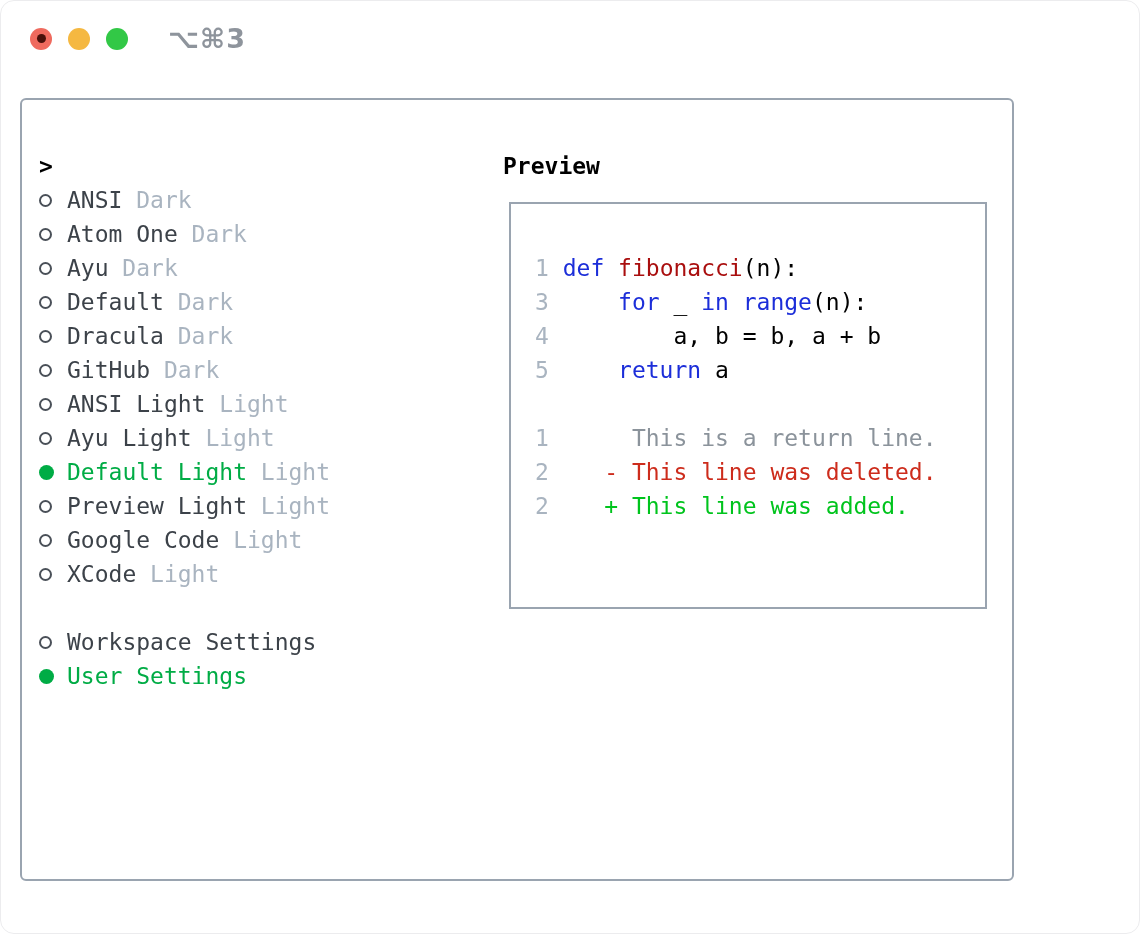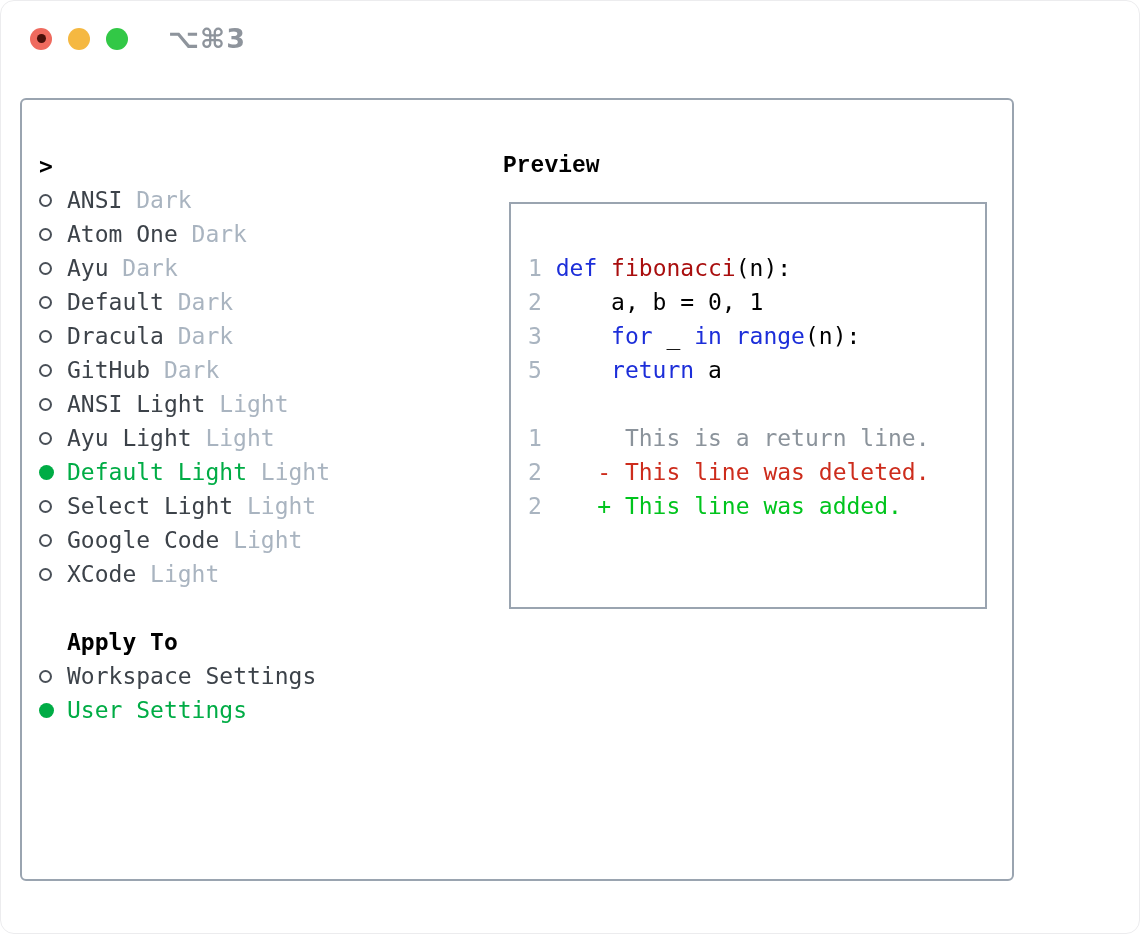--- a/index.html
+++ b/index.html
@@ -60,27 +60,27 @@
   .radio.sel{width:15px;height:15px;border:none;background:var(--ui-green);}
   .t-name{color:var(--item-name);white-space:pre;}
   .row.selected .t-name{color:var(--ui-green);}
   .t-tag{color:var(--tag-gray);margin-left:0.6em;white-space:pre;}
   .spacer-row{height:34px;}
   .help-line{height:34px;display:flex;align-items:center;font-size:23px;
     color:var(--help-gray);white-space:pre;}
   
   .preview-header{
     position:absolute;left:481px;top:49px;height:34px;display:flex;align-items:center;
-    font-size:23px;font-weight:bold;color:#000;font-family:Liberation Mono, monospace;
+    font-size:23px;font-weight:bold;color:#000;
   }
   .preview-box{
     position:absolute;left:487px;top:102px;width:478px;height:407px;
     border:2px solid var(--border-gray);background:#fff;
   }
-  .preview-code{padding:47px 0 0 17px;}
+  .preview-code{padding:47px 0 0 24px;}
   .pline{height:34px;font-size:23px;line-height:34px;white-space:pre;}
   .lineno{display:inline-block;width:2ch;color:var(--lineno);}
   .seg-plain{color:#000;}
   .seg-kw{color:var(--kw);}
   .seg-fn{color:var(--fn);}
   .seg-ctx{color:var(--ctx);}
   .seg-del{color:var(--del);}
   .seg-add{color:var(--add);}
 </style>
 </head>
@@ -174,21 +174,21 @@
       <span class="radio sel"></span>
     </span>
     <span class="t-name">Default Light</span>
     <span class="t-tag">Light</span>
   </div>
 
   <div class="row">
     <span class="icon-slot">
       <span class="radio"></span>
     </span>
-    <span class="t-name">Select Light</span>
+    <span class="t-name">Preview Light</span>
     <span class="t-tag">Light</span>
   </div>
 
   <div class="row">
     <span class="icon-slot">
       <span class="radio"></span>
     </span>
     <span class="t-name">Google Code</span>
     <span class="t-tag">Light</span>
   </div>
@@ -197,24 +197,20 @@
     <span class="icon-slot">
       <span class="radio"></span>
     </span>
     <span class="t-name">XCode</span>
     <span class="t-tag">Light</span>
   </div>
 </div>
 
       <div class="spacer-row"></div>
 
-      <div class="row">
-        <span class="icon-slot"></span>
-        <span class="hdr">Apply To</span>
-      </div>
 
       <div id="apply-list">
   <div class="row">
     <span class="icon-slot">
       <span class="radio"></span>
     </span>
     <span class="t-name">Workspace Settings</span>
   </div>
 
   <div class="row selected">
@@ -227,22 +223,22 @@
 
       <div class="spacer-row"></div>
 
     </div>
 
     <div class="preview-header">Preview</div>
 
     <div class="preview-box">
       <div class="preview-code">
           <div class="pline"><span class="lineno">1</span><span class="seg-kw">def</span><span class="seg-plain"> </span><span class="seg-fn">fibonacci</span><span class="seg-plain">(n):</span></div>
-          <div class="pline"><span class="lineno">2</span><span class="seg-plain">    a, b = 0, 1</span></div>
           <div class="pline"><span class="lineno">3</span><span class="seg-plain">    </span><span class="seg-kw">for</span><span class="seg-plain"> _ </span><span class="seg-kw">in</span><span class="seg-plain"> </span><span class="seg-kw">range</span><span class="seg-plain">(n):</span></div>
+          <div class="pline"><span class="lineno">4</span><span class="seg-plain">        a, b = b, a + b</span></div>
           <div class="pline"><span class="lineno">5</span><span class="seg-plain">    </span><span class="seg-kw">return</span><span class="seg-plain"> a</span></div>
           <div class="pline"><span class="lineno"></span></div>
           <div class="pline"><span class="lineno">1</span><span class="seg-ctx">     This is a return line.</span></div>
           <div class="pline"><span class="lineno">2</span><span class="seg-del">   - This line was deleted.</span></div>
           <div class="pline"><span class="lineno">2</span><span class="seg-add">   + This line was added.</span></div>
         </div>
     </div>
 
   </div>
 </div>

